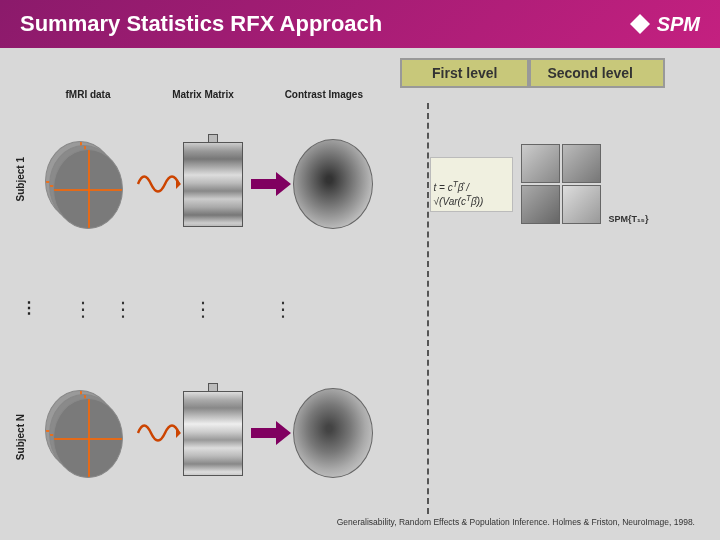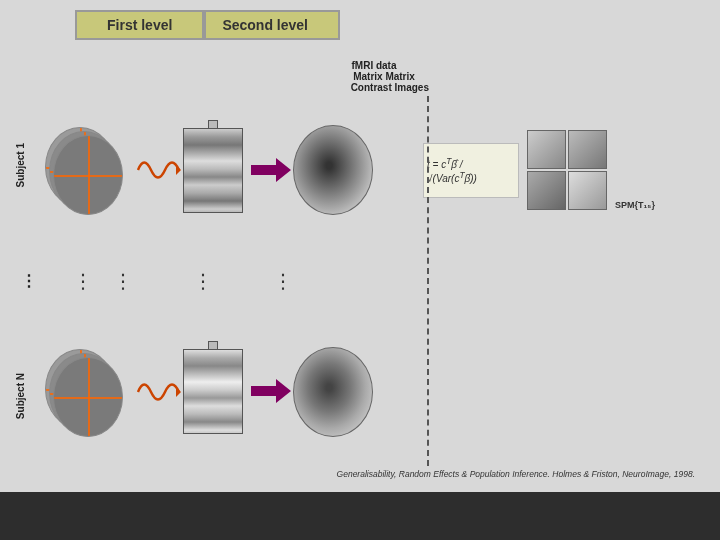--- a/index.html
+++ b/index.html
@@ -54,22 +54,22 @@
       height: 492px;
       position: relative;
       display: flex;
       flex-direction: column;
       padding: 10px 15px;
     }
 
     
     .level-headers {
       display: flex;
-      justify-content: flex-start;
-      margin-bottom: 20px;
+      justify-content: flex-end;
+      margin-bottom: 1px;
       padding: 0 30px;
     }
 
     .level-box {
       padding: 5px 30px;
       font-size: 14px;
       font-weight: bold;
       color: #333;
       border: 2px solid #666;
       text-align: center;
@@ -211,21 +211,20 @@
       background: radial-gradient(ellipse, #555 10%, #888 40%, #ccc 80%);
       border-radius: 45%;
       flex-shrink: 0;
       border: 1px solid #666;
     }
 
     
     .footer-citation {
       font-size: 8.5px;
       color: #333;
-      font-style: italic;
       text-align: right;
       padding: 3px 10px;
     }
 
     
     .full-row {
       display: flex;
       align-items: center;
       width: 100%;
       height: 105px;
@@ -235,36 +234,35 @@
     
     .header-row {
       display: flex;
       align-items: center;
       width: 100%;
       font-size: 10px;
       font-weight: bold;
       color: #222;
       margin-bottom: 3px;
       padding-left: 28px;
-      flex-direction: column;
     }
 
     .h-fmri { width: 90px; text-align: center; }
     .h-design { width: 120px; text-align: center; padding-left: 20px; }
     .h-contrast { width: 110px; text-align: right; padding-left: 10px; }
     .h-onesample { flex: 1; text-align: left; padding-left: 10px; }
 
     
     .formula-img {
-      width: 96px;
+      width: 83px;
       height: 55px;
       background: #f0f0e0;
       border: 1px solid #bbb;
       display: flex;
-      align-items: center;
+      align-items: flex-end;
       justify-content: center;
       font-size: 8px;
       color: #555;
       font-style: italic;
       padding: 3px;
     }
 
     .spm-result-grid {
       display: grid;
       grid-template-columns: 1fr 1fr;
@@ -284,20 +282,30 @@
       align-items: center;
       gap: 8px;
     }
 
   </style>
 </head>
 <body>
 
 <div class="slide">
 
+  <div class="title-bar">
+    <span class="title-text">Summary Statistics RFX Approach</span>
+    <div class="spm-logo">
+
+      <svg width="22" height="22" viewBox="0 0 22 22">
+        <polygon points="11,1 21,11 11,21 1,11" fill="white"></polygon>
+      </svg>
+      <span class="spm-text">SPM</span>
+    </div>
+  </div>
 
   <div class="content-area">
 
     <div class="level-headers">
       <div class="level-box first-level-box">
         <span>First level</span>
       </div>
       <div class="level-box second-level-box">
         <span>Second level</span>
       </div>

